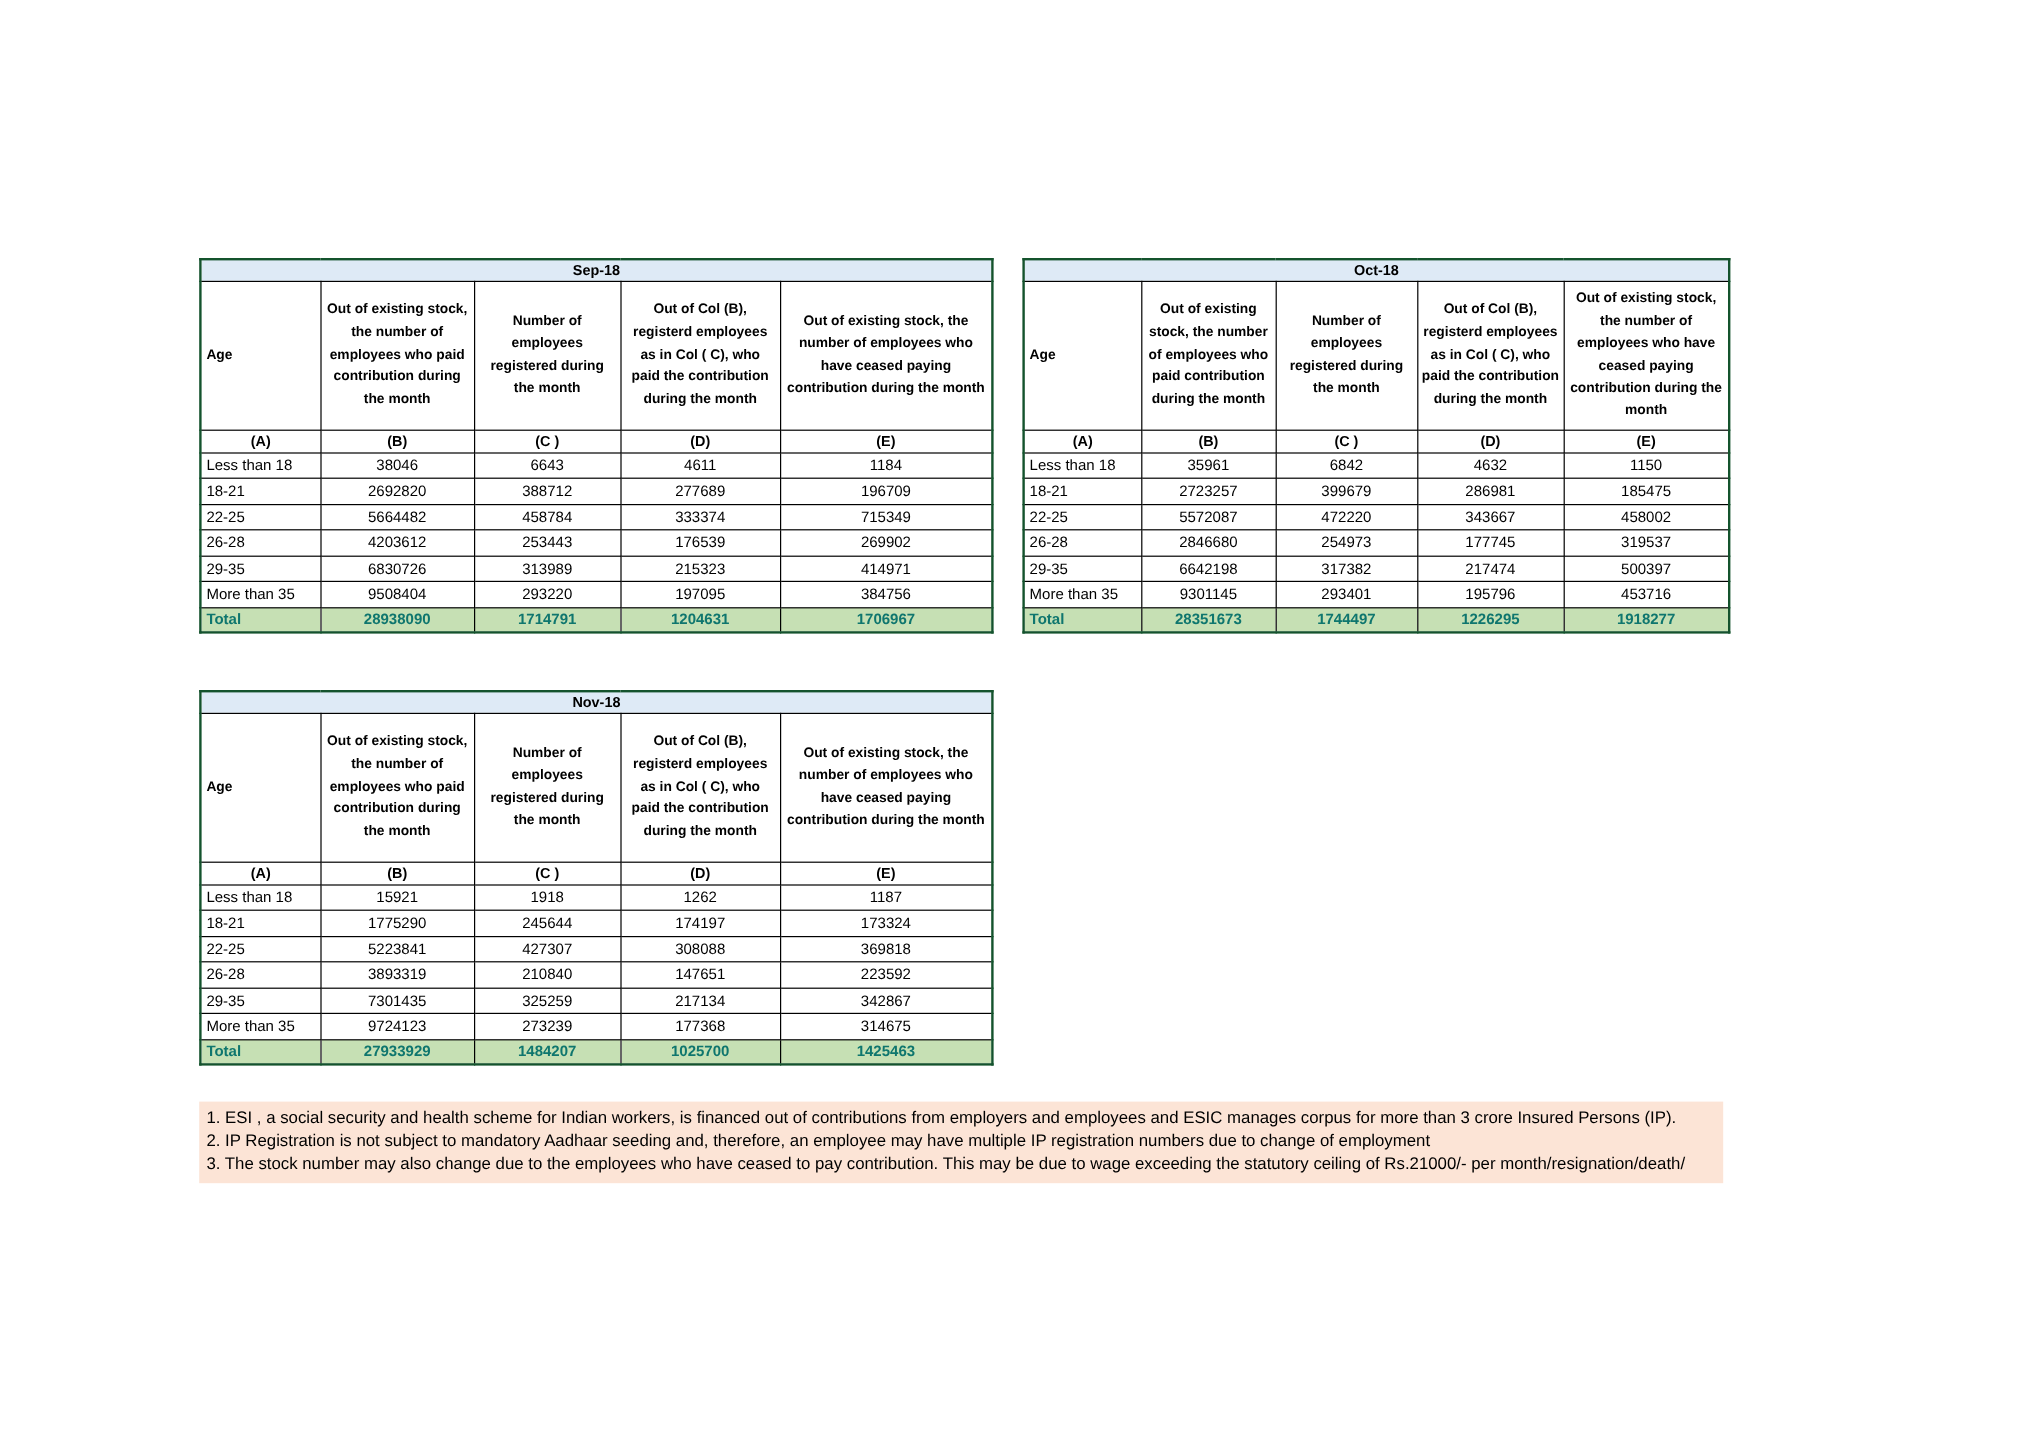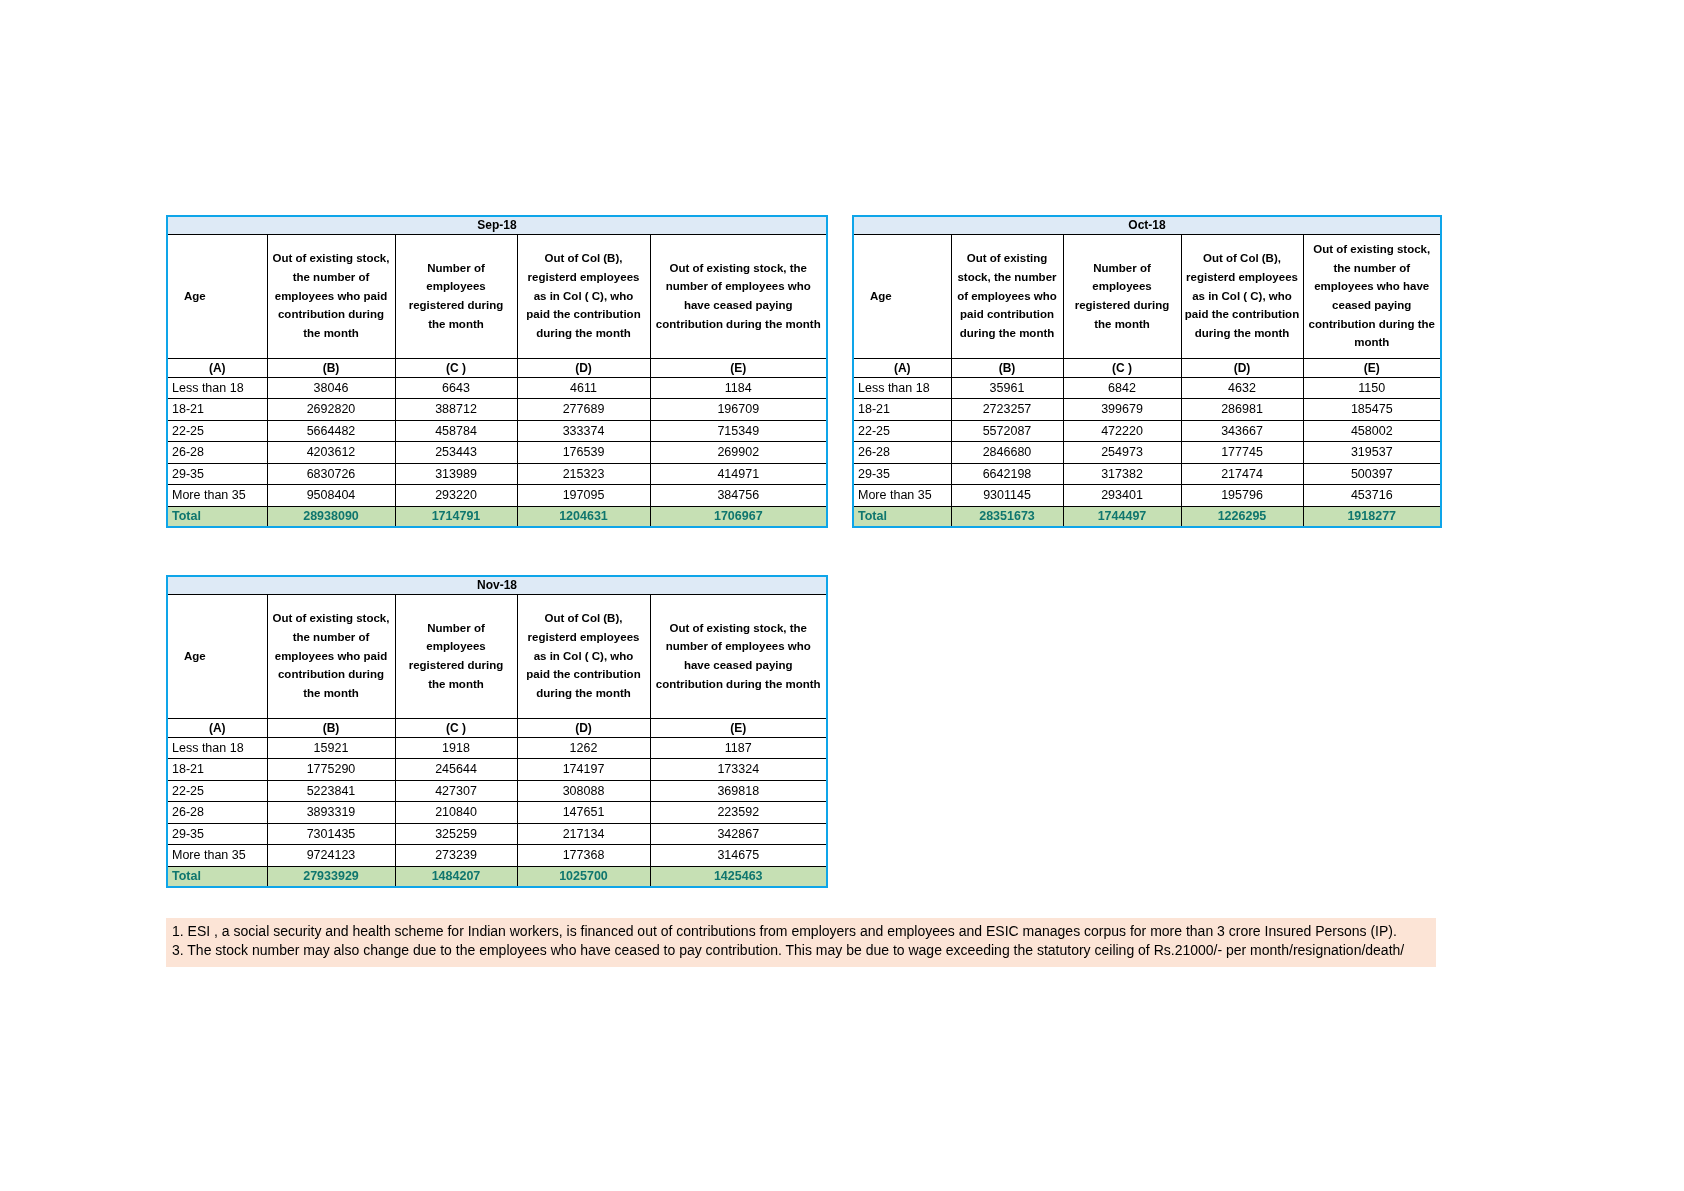--- a/index.html
+++ b/index.html
@@ -9,21 +9,21 @@
     position:relative;
     font-family:"Liberation Sans", sans-serif;
     color:#000;
     overflow:hidden;
   }
   table.data {
     position:absolute;
     border-collapse:collapse;
     table-layout:fixed;
     background:#fff;
-    border:2px solid #0ea5e9;
+    border:2px solid #14532d;
   }
   table.data td {
     border:1px solid #000;
     overflow:hidden;
   }
   .month-row td {
     background:#DEEAF6;
     text-align:center;
     font-weight:bold;
     font-size:12px;
@@ -32,21 +32,21 @@
   }
   .colhead td {
     height:124px;
     font-weight:bold;
     font-size:11.5px;
     line-height:1.62;
     text-align:center;
     vertical-align:middle;
     padding:2px 3px;
   }
-  .colhead td.age-h { text-align:left; padding-left:16px;margin-left:30px; }
+  .colhead td.age-h { text-align:left; padding-left:4px;margin-left:30px; }
   .letters td {
     height:19px;
     font-weight:bold;
     font-size:12px;
     text-align:center;
     padding:1px 2px;
   }
   tbody td {
     height:21.5px;
     font-size:12.5px;
@@ -309,14 +309,15 @@
         <td class="num">27933929</td>
         <td class="num">1484207</td>
         <td class="num">1025700</td>
         <td class="num">1425463</td>
       </tr>
     </tbody>
 </table>
 
 <div class="footnotes">
   <div>1. ESI , a social security and health scheme for Indian workers, is financed out of contributions from employers and employees and ESIC manages corpus for more than 3 crore Insured Persons (IP).</div>
+  <div>2. IP Registration is not subject to mandatory Aadhaar seeding and, therefore, an employee may have multiple IP registration numbers due to change of employment</div>
   <div>3. The stock number may also change due to the employees who have ceased to pay contribution. This may  be due to wage exceeding the statutory ceiling of  Rs.21000/- per month/resignation/death/</div>
 </div>
 
 </body></html>

